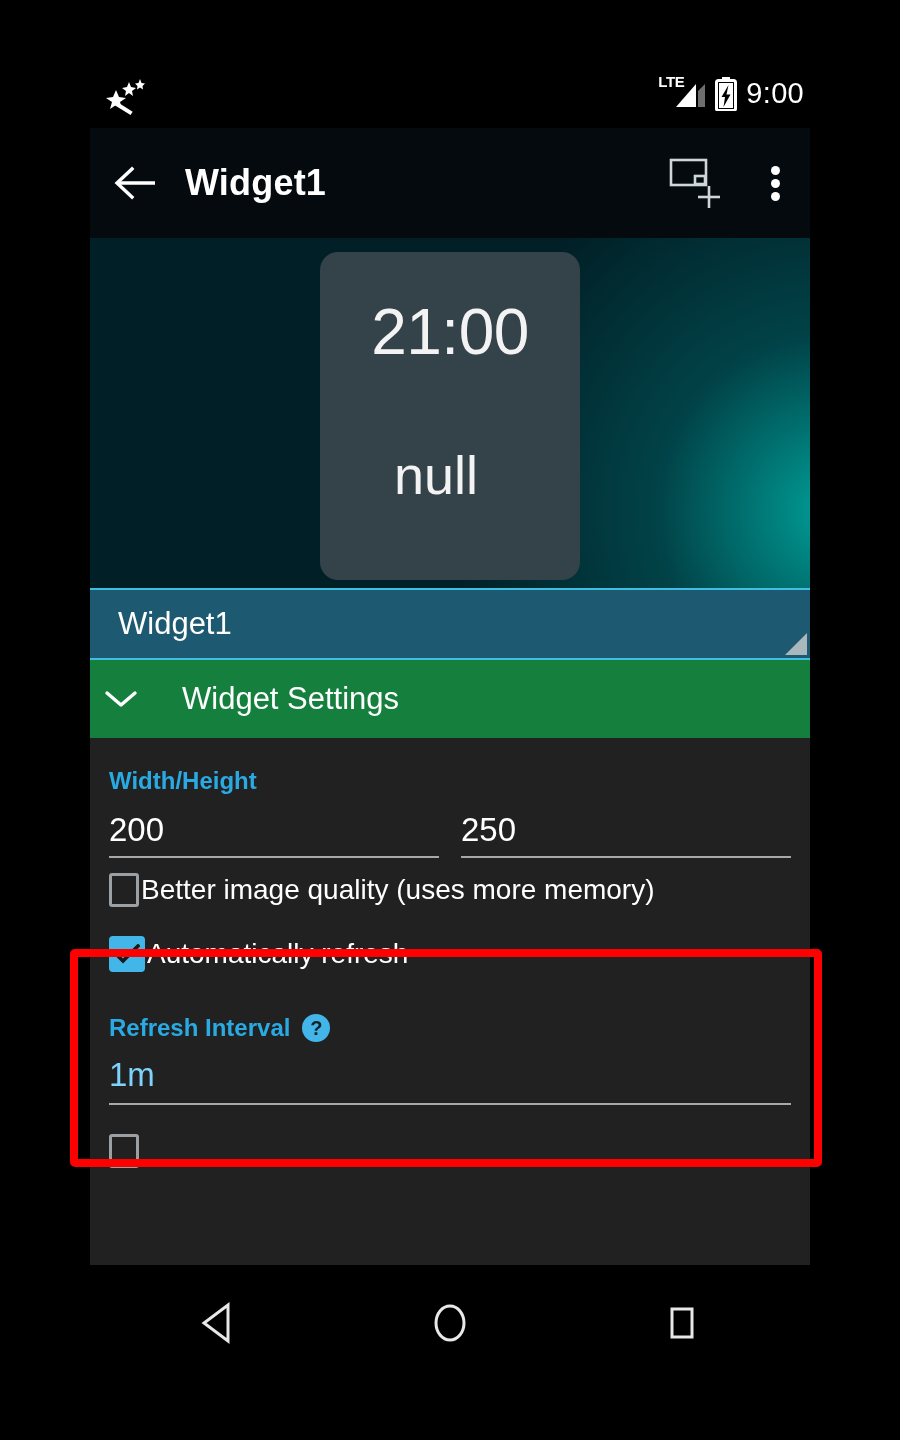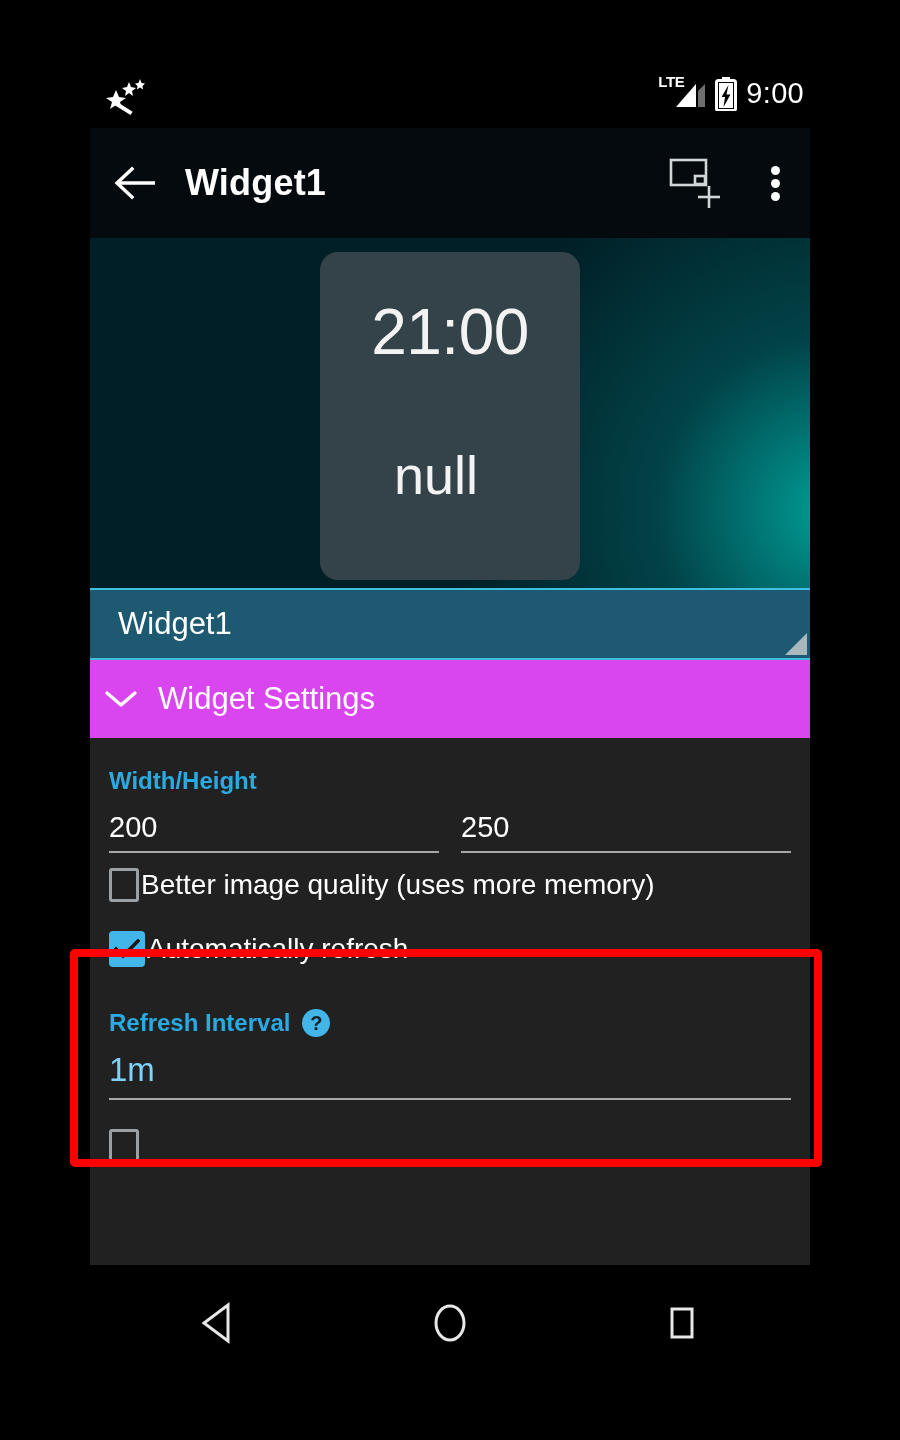--- a/index.html
+++ b/index.html
@@ -160,23 +160,24 @@
     position: absolute;
     right: 3px; bottom: 3px;
     width: 0; height: 0;
     border-left: 22px solid transparent;
     border-bottom: 22px solid #a9b8bd;
   }
 
   
   #widget-settings-header {
     height: 78px;
-    background: #d946ef;
-    display: flex;
-    align-items: center;
+    background: #15803d;
+    display: flex;
+    align-items: center;
+    gap: 24px;
   }
   #settings-chevron {
     width: 62px;
     display: flex; align-items: center; justify-content: center;
   }
   #widget-settings-title {
     font-size: 31px;
     color: #ffffff;
     margin-left: 6px;
   }
@@ -203,21 +204,21 @@
     margin-top: 16px;
     padding: 0 19px;
     gap: 22px;
   }
   .dim-field {
     flex: 1;
     border-bottom: 2px solid #a8a8a8;
     padding-bottom: 7px;
   }
   .dim-value {
-    font-size: 29px;
+    font-size: 33px;
     color: #ffffff;
     line-height: 1.15;
   }
 
   .check-row {
     display: flex;
     align-items: center;
     padding-left: 19px;
     gap: 2px;
     height: 64px;

